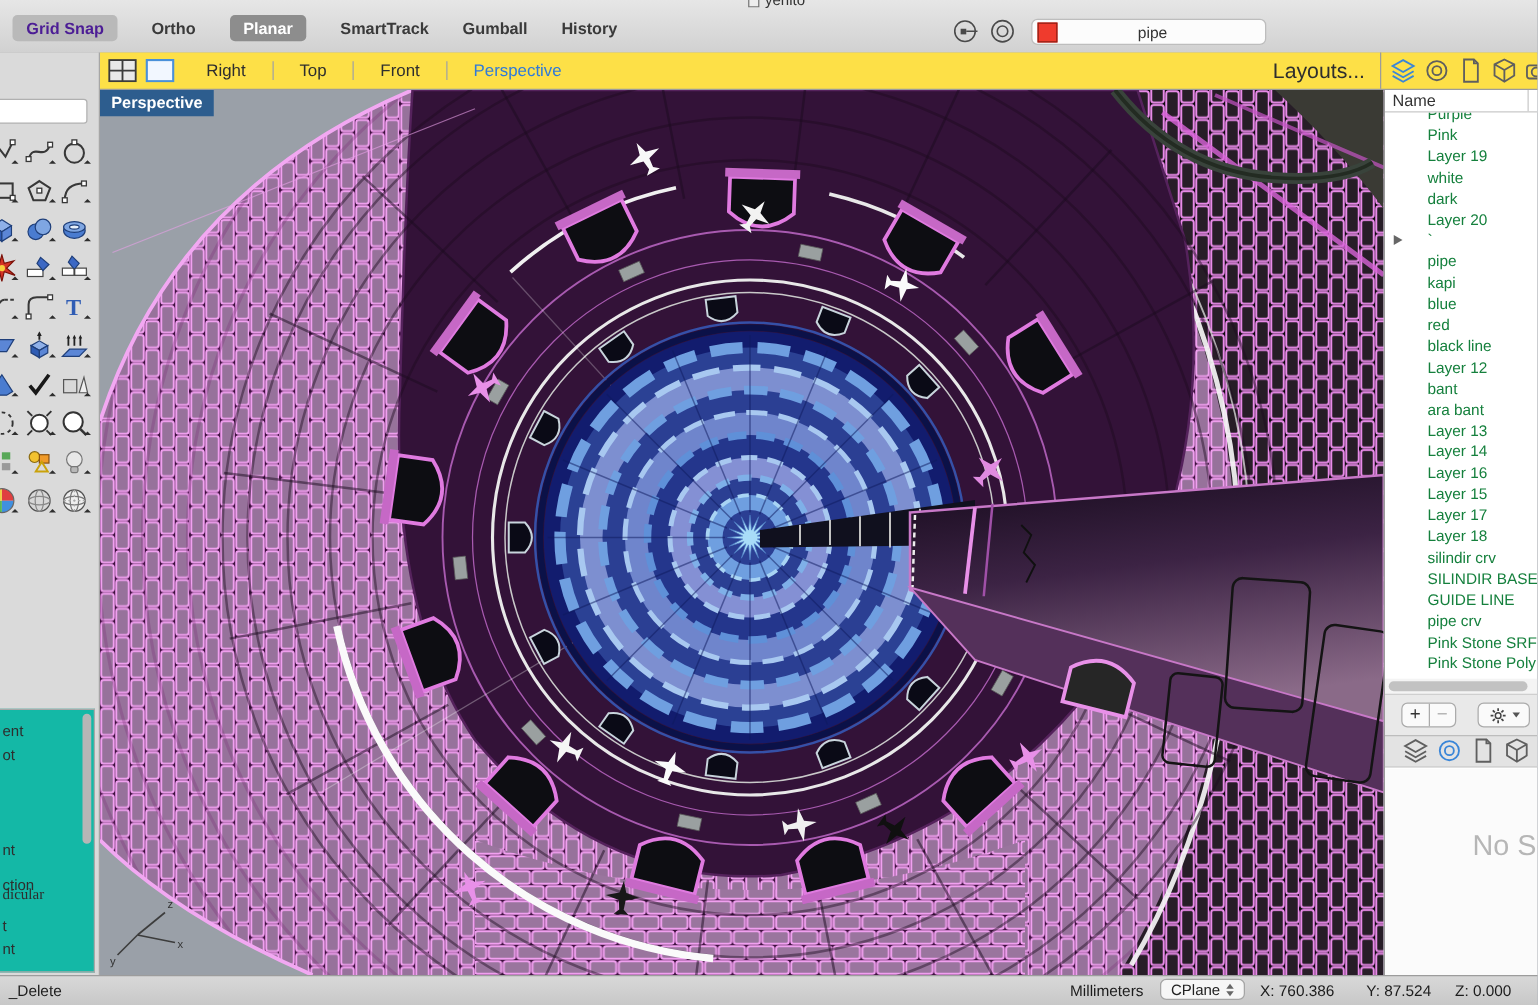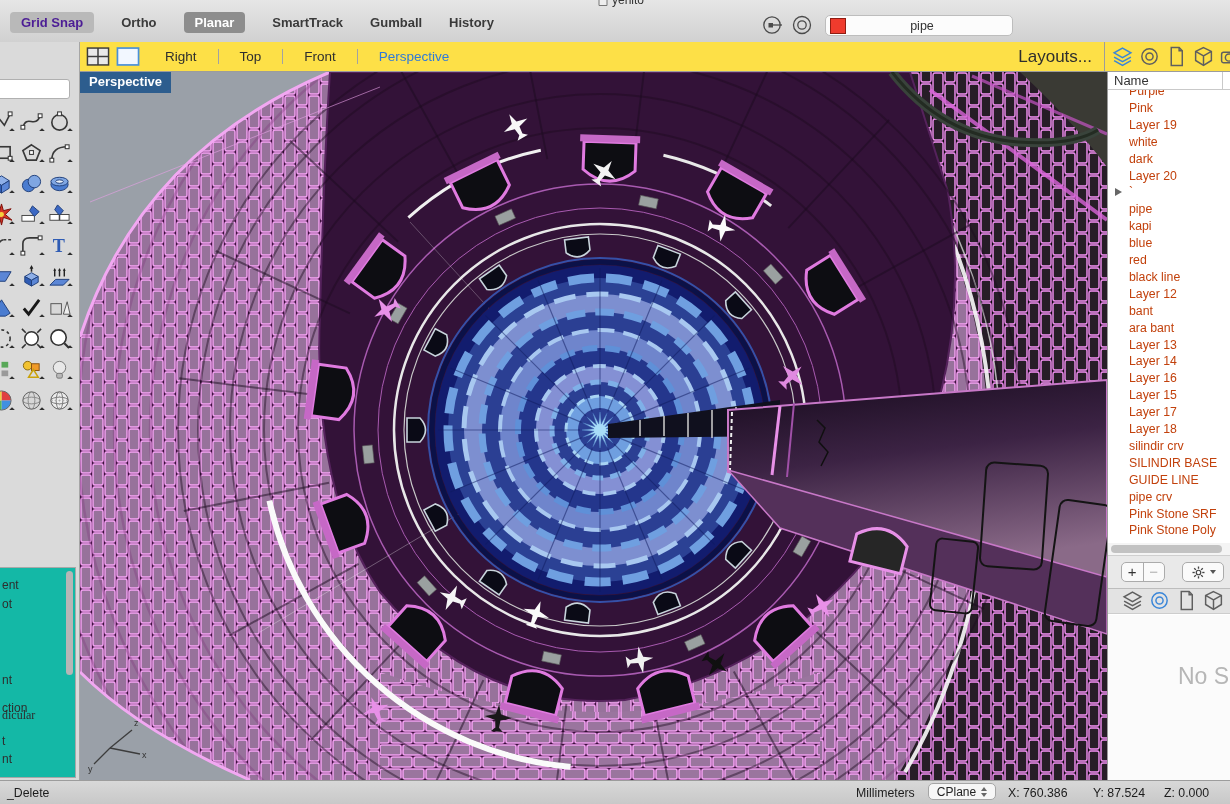--- a/index.html
+++ b/index.html
@@ -43,21 +43,21 @@
   .pscroll{position:absolute;right:2px;top:3px;width:7px;height:104px;background:#b6b6b6;border-radius:4px}
   
   .vp{position:absolute;left:80px;top:72px;width:1027px;height:708px;overflow:hidden;background:#9aa0a8}
   .vp svg{position:absolute;left:0;top:0}
   .vplabel{position:absolute;left:0;top:0;background:#2d5d8e;color:#fff;font-weight:bold;font-size:13px;padding:2px 9px 4px;z-index:2}
   
   .rpanel{position:absolute;left:1107px;top:72px;width:123px;height:708px;background:#fff;border-left:1px solid #9a9a9a;box-sizing:border-box;overflow:hidden}
   .lheader{position:absolute;left:0;top:0;right:0;height:18px;background:#fff;border-bottom:1px solid #c9c9c9;z-index:3;font-size:13px;color:#333;padding:1px 0 0 6px;box-sizing:border-box}
   .coldiv{position:absolute;right:7px;top:0;width:1px;height:17px;background:#c9c9c9}
   #lrows{position:absolute;left:0;top:0;right:0;height:470px;overflow:hidden}
-  .lrow{position:absolute;left:0;right:0;height:17px;font-size:12.3px;color:#c2410c;padding-left:21px;white-space:nowrap;box-sizing:border-box}
+  .lrow{position:absolute;left:0;right:0;height:17px;font-size:12.3px;color:#15803d;padding-left:34px;white-space:nowrap;box-sizing:border-box}
   .ltri{position:absolute;left:7px;top:3px;width:0;height:0;border-left:7px solid #666;border-top:4.5px solid transparent;border-bottom:4.5px solid transparent}
   .hscroll{position:absolute;left:0;right:0;top:471px;height:12px;background:#f4f4f4}
   .hthumb{position:absolute;left:3px;right:8px;top:2px;height:8px;background:#c2c2c2;border-radius:4px}
   .lfooter{position:absolute;left:0;right:0;top:483px;height:33px;background:#e9e9e9;border-top:1px solid #cfcfcf}
   .seg{position:absolute;left:13px;top:6px;width:44px;height:20px;background:#fafafa;border:1px solid #ababab;border-radius:5px;display:flex;box-sizing:border-box}
   .segbtn{flex:1;text-align:center;font-size:15px;line-height:17px;color:#333}
   .segbtn.rem{border-left:1px solid #ababab;color:#b0b0b0}
   .gearbtn{position:absolute;left:74px;top:6px;width:42px;height:20px;background:#fafafa;border:1px solid #ababab;border-radius:5px;display:flex;align-items:center;justify-content:center;gap:4px;box-sizing:border-box}
   .chev{width:0;height:0;border-left:3.5px solid transparent;border-right:3.5px solid transparent;border-top:4px solid #555}
   .tabbar{position:absolute;left:0;right:0;top:516px;height:26px;background:#e3e3e3;border-top:1px solid #bdbdbd;border-bottom:1px solid #cdcdcd;box-sizing:border-box}

